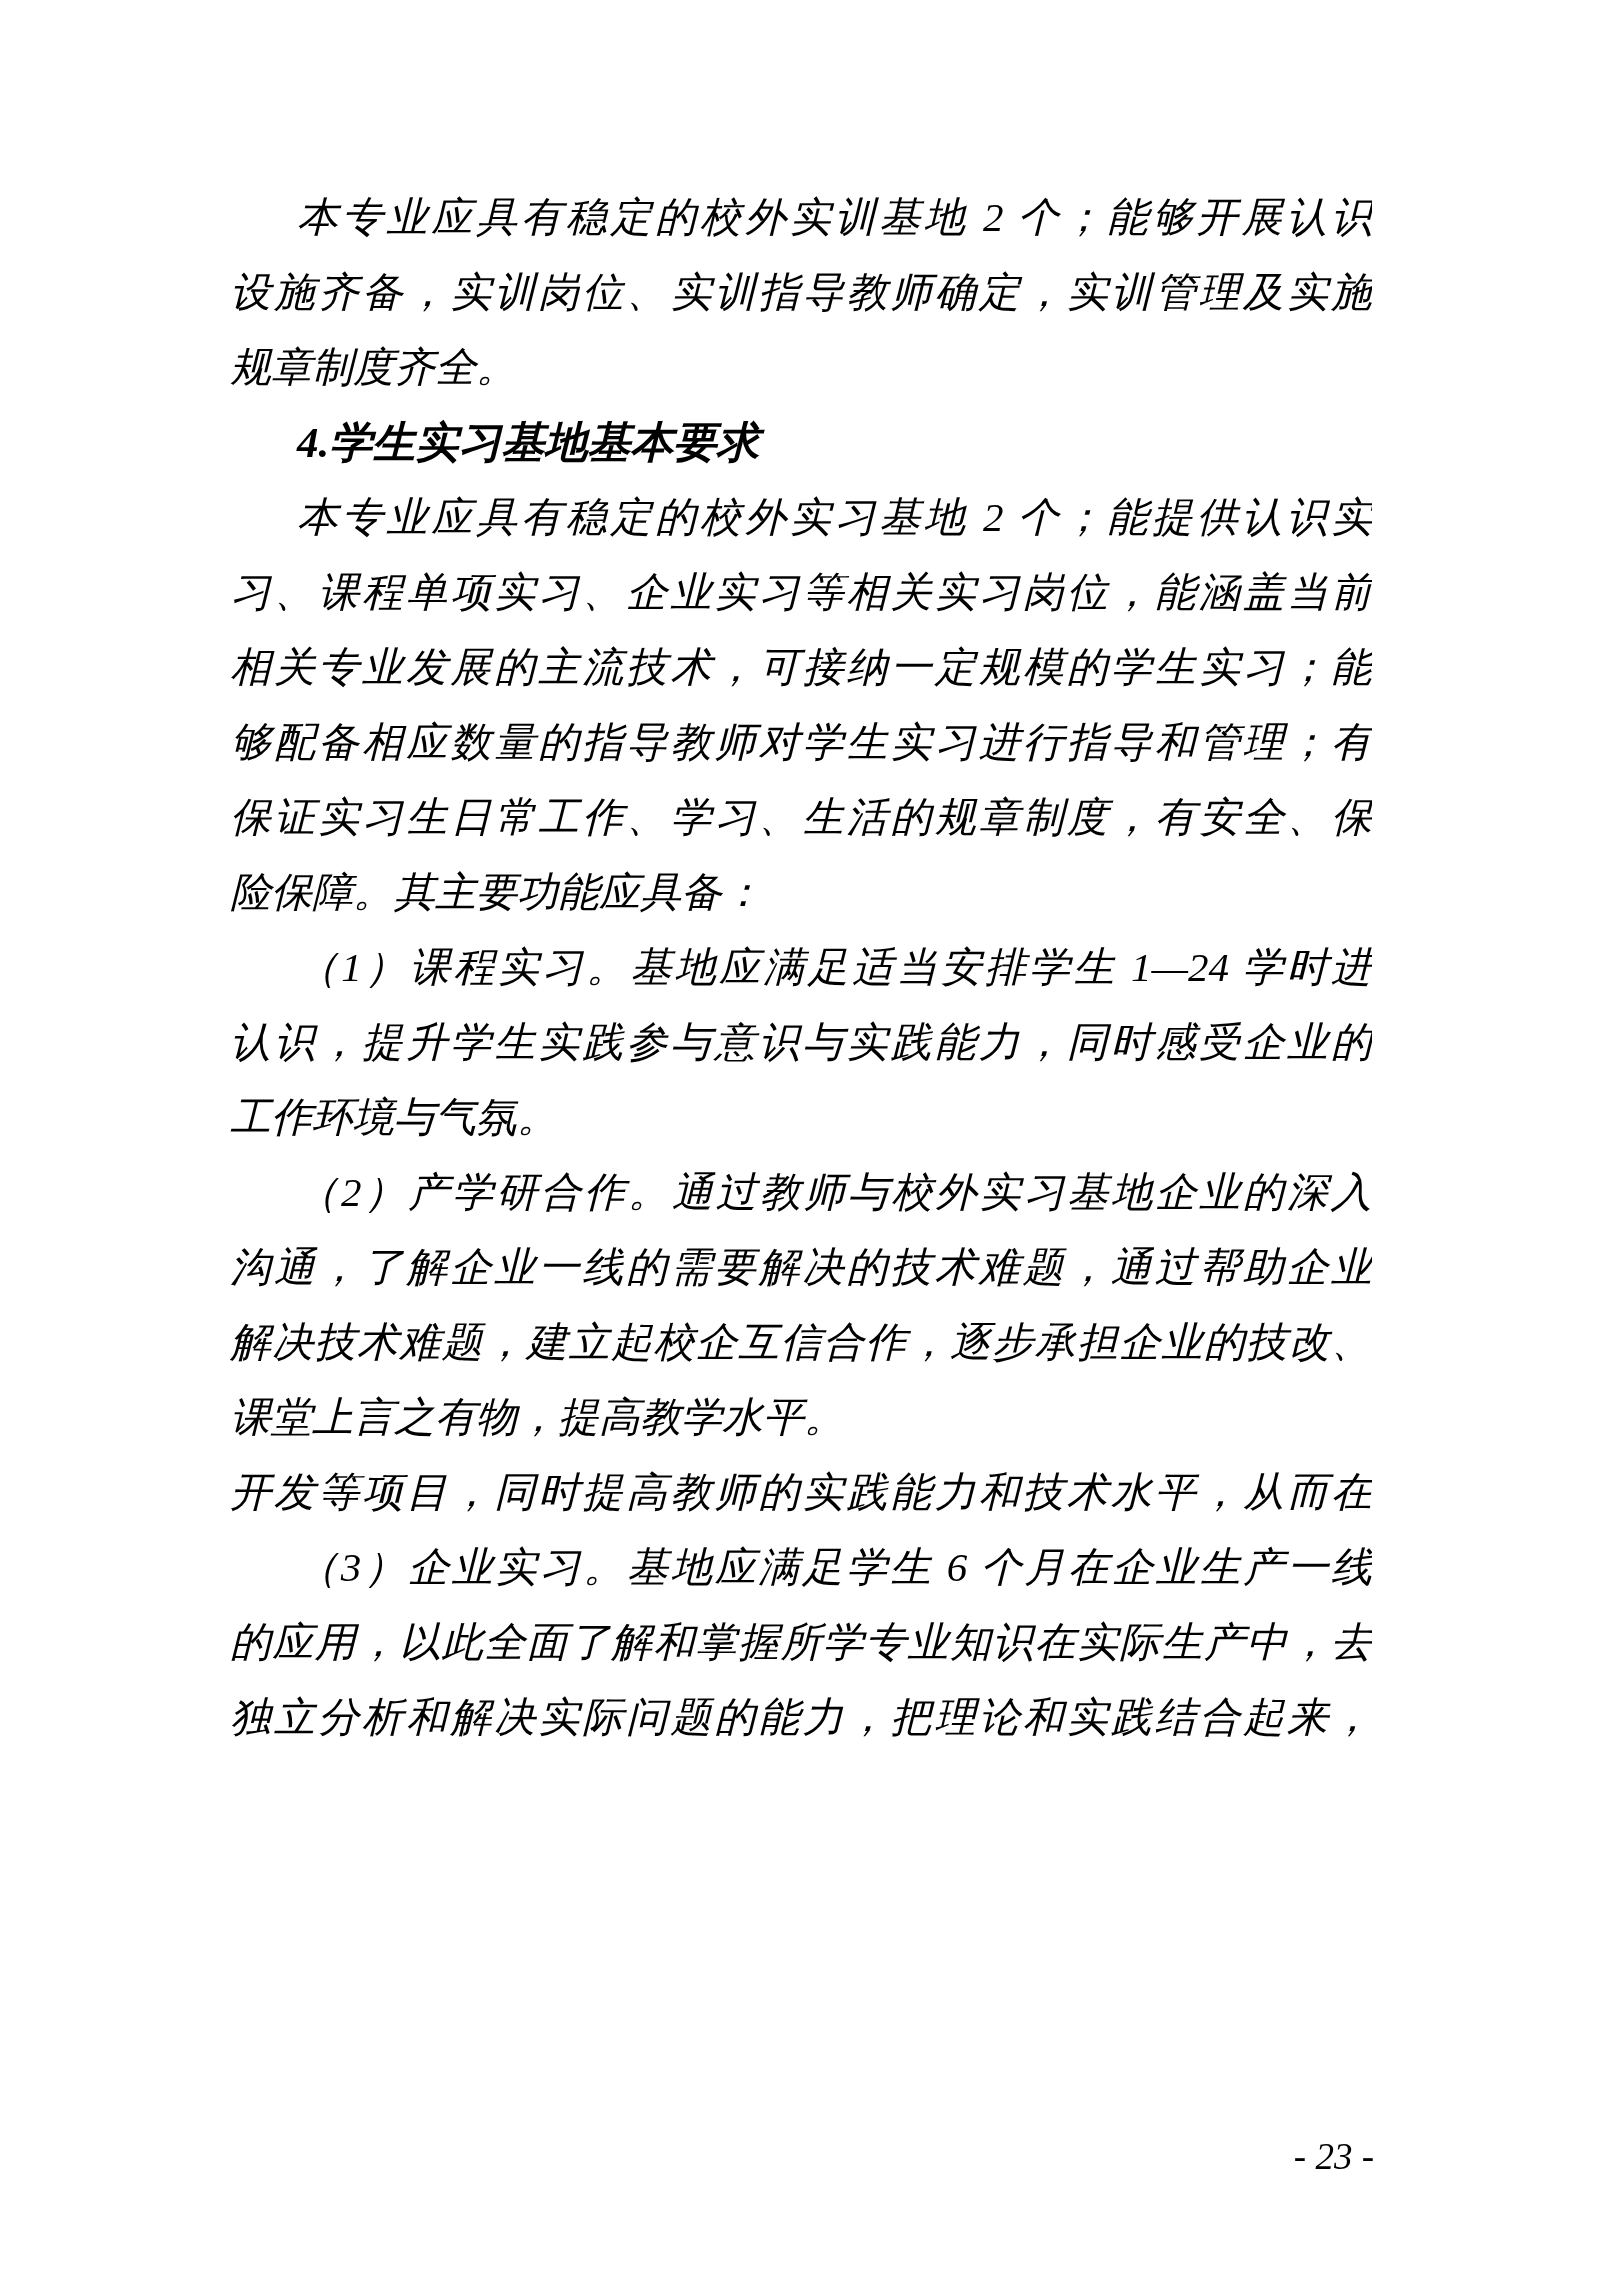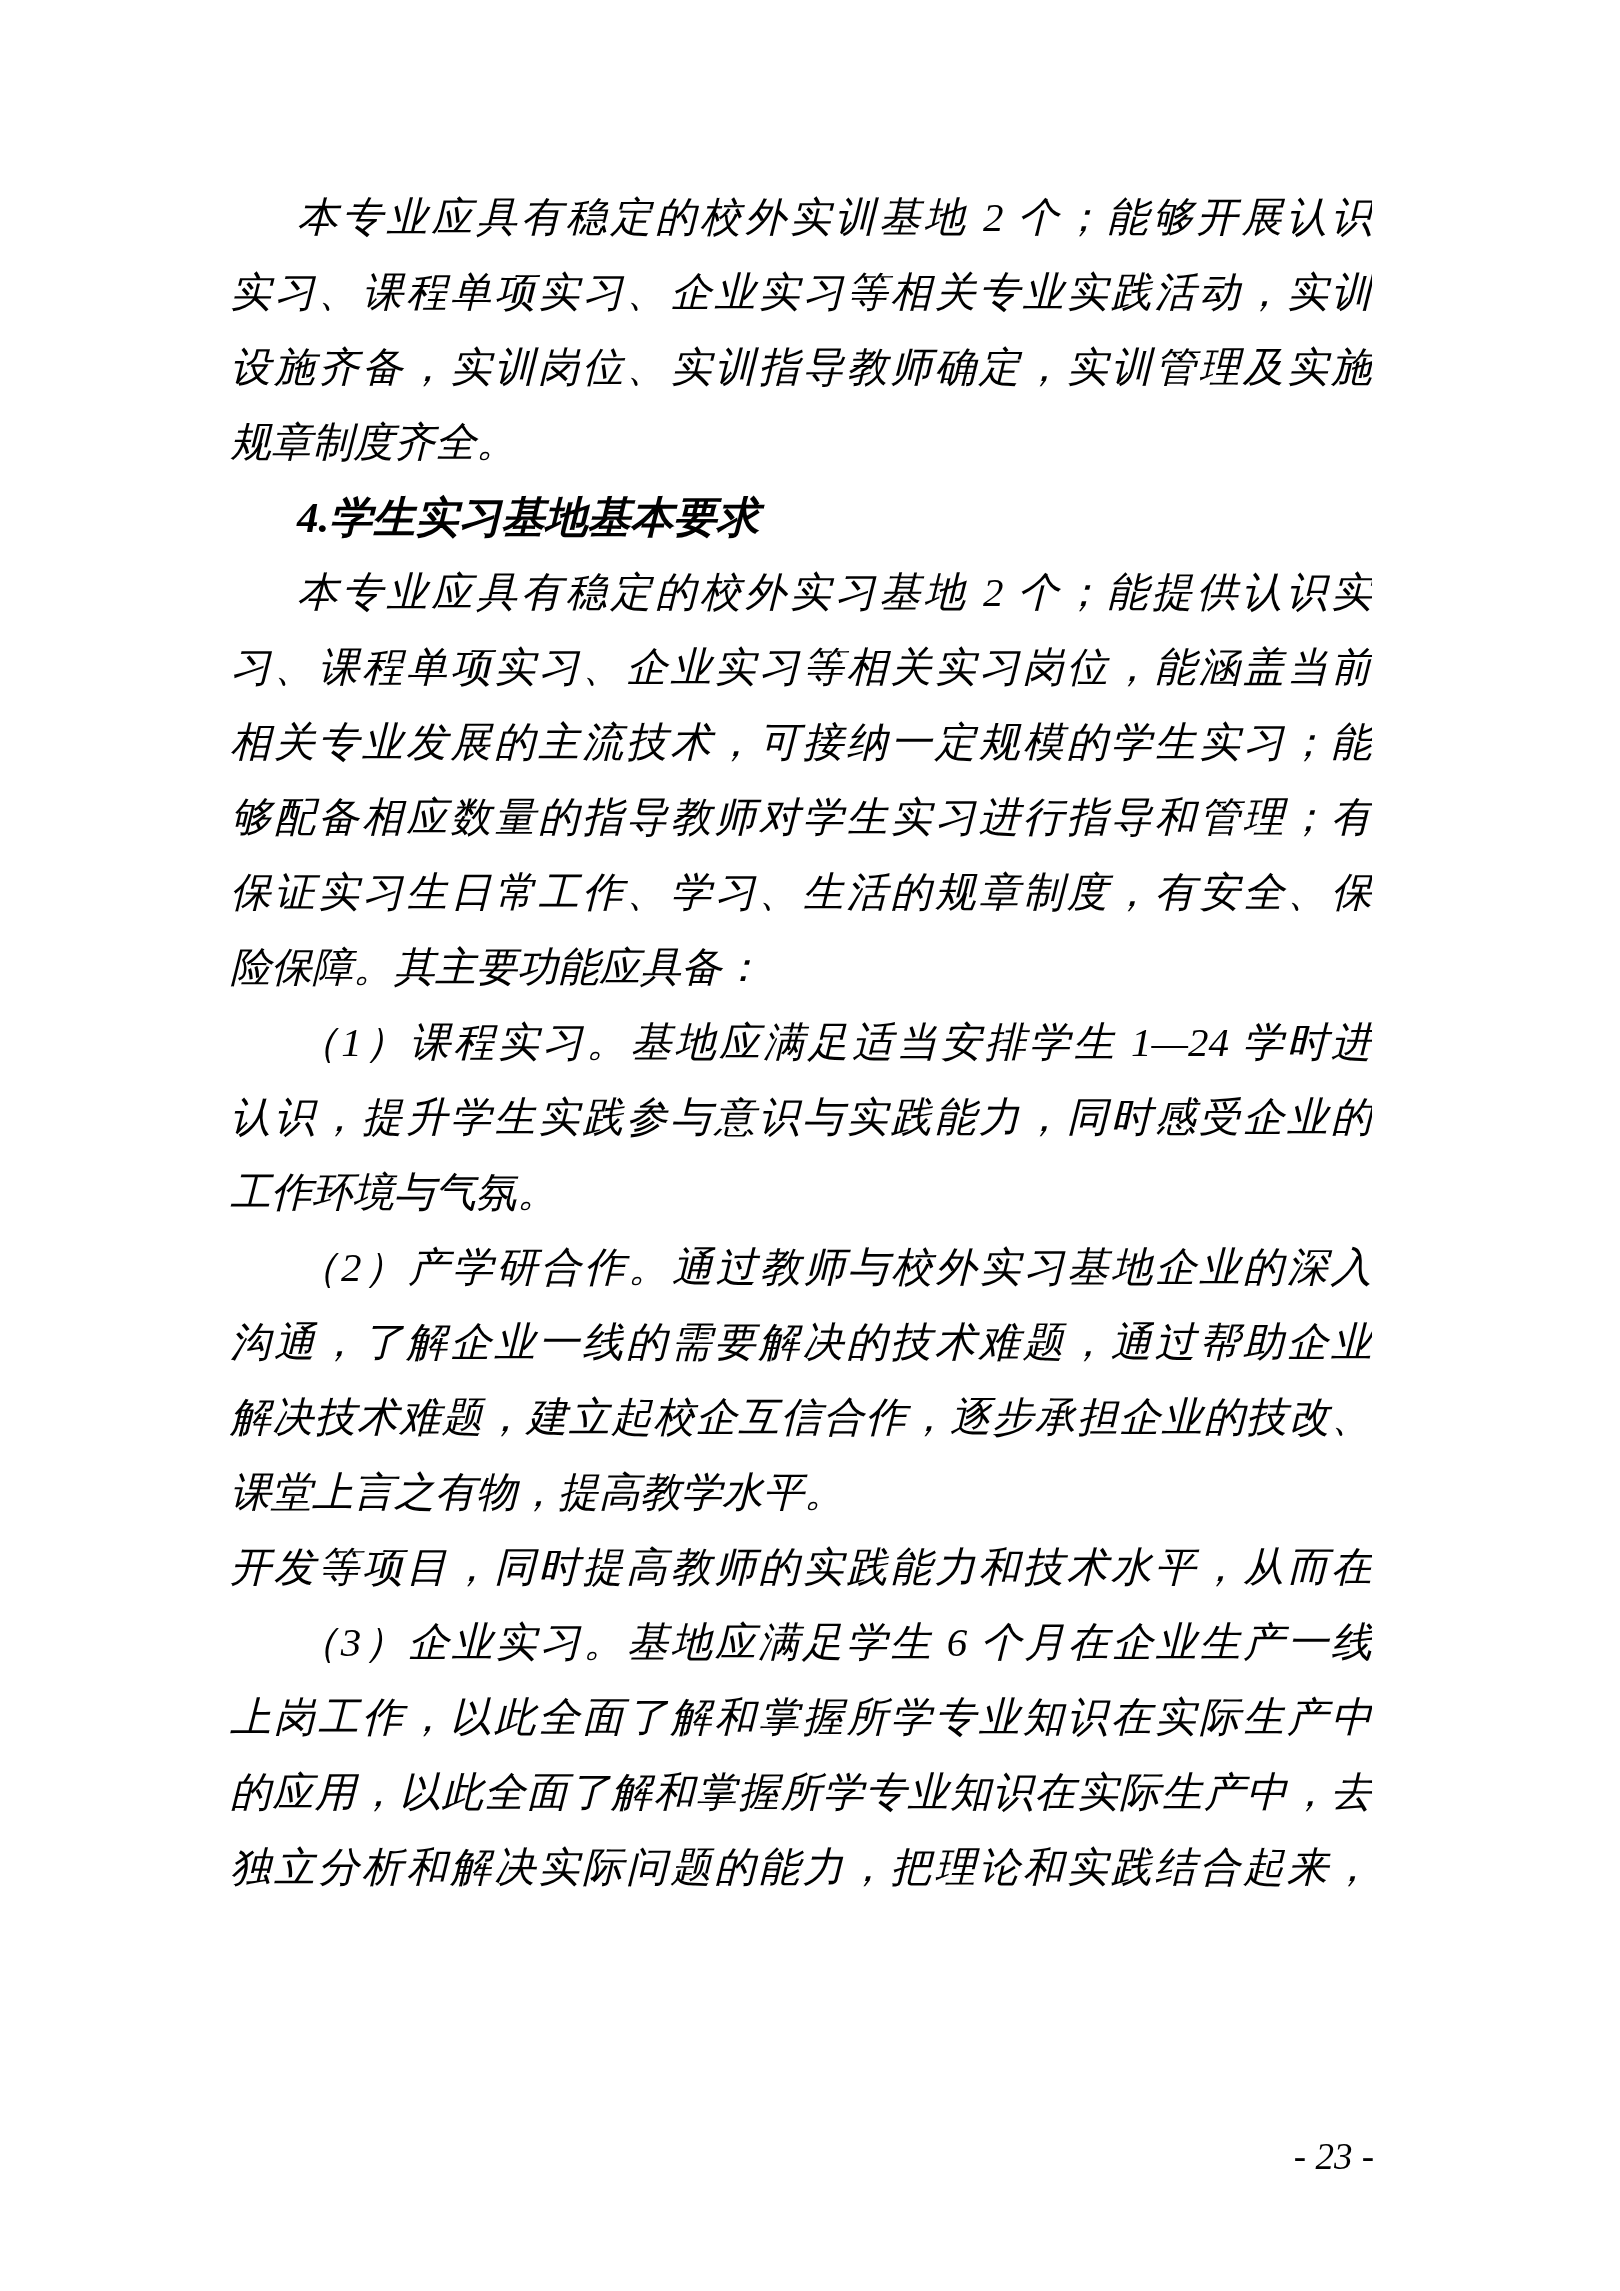--- a/index.html
+++ b/index.html
@@ -56,21 +56,20 @@
     color: #000000;
   }
 </style>
 </head>
 <body>
 
 <div class="page">
   <div class="content">
 
     <div class="ln ind">本专业应具有稳定的校外实训基地 2 个；能够开展认识</div>
-    <div class="ln">实习、课程单项实习、企业实习等相关专业实践活动，实训</div>
     <div class="ln">设施齐备，实训岗位、实训指导教师确定，实训管理及实施</div>
     <div class="ln end">规章制度齐全。</div>
 
     <div class="ln ind head">4.学生实习基地基本要求</div>
 
     <div class="ln ind">本专业应具有稳定的校外实习基地 2 个；能提供认识实</div>
     <div class="ln">习、课程单项实习、企业实习等相关实习岗位，能涵盖当前</div>
     <div class="ln">相关专业发展的主流技术，可接纳一定规模的学生实习；能</div>
     <div class="ln">够配备相应数量的指导教师对学生实习进行指导和管理；有</div>
     <div class="ln">保证实习生日常工作、学习、生活的规章制度，有安全、保</div>
@@ -80,21 +79,20 @@
     <div class="ln">认识，提升学生实践参与意识与实践能力，同时感受企业的</div>
     <div class="ln end">工作环境与气氛。</div>
 
     <div class="ln ind">（2）产学研合作。通过教师与校外实习基地企业的深入</div>
     <div class="ln">沟通，了解企业一线的需要解决的技术难题，通过帮助企业</div>
     <div class="ln">解决技术难题，建立起校企互信合作，逐步承担企业的技改、</div>
     <div class="ln end">课堂上言之有物，提高教学水平。</div>
     <div class="ln">开发等项目，同时提高教师的实践能力和技术水平，从而在</div>
 
     <div class="ln ind">（3）企业实习。基地应满足学生 6 个月在企业生产一线</div>
-    <div class="ln">上岗工作，以此全面了解和掌握所学专业知识在实际生产中</div>
     <div class="ln">的应用，以此全面了解和掌握所学专业知识在实际生产中，去</div>
     <div class="ln">独立分析和解决实际问题的能力，把理论和实践结合起来，</div>
 
   </div>
 
   <div class="footer">- 23 -</div>
 </div>
 
 
 </body></html>

